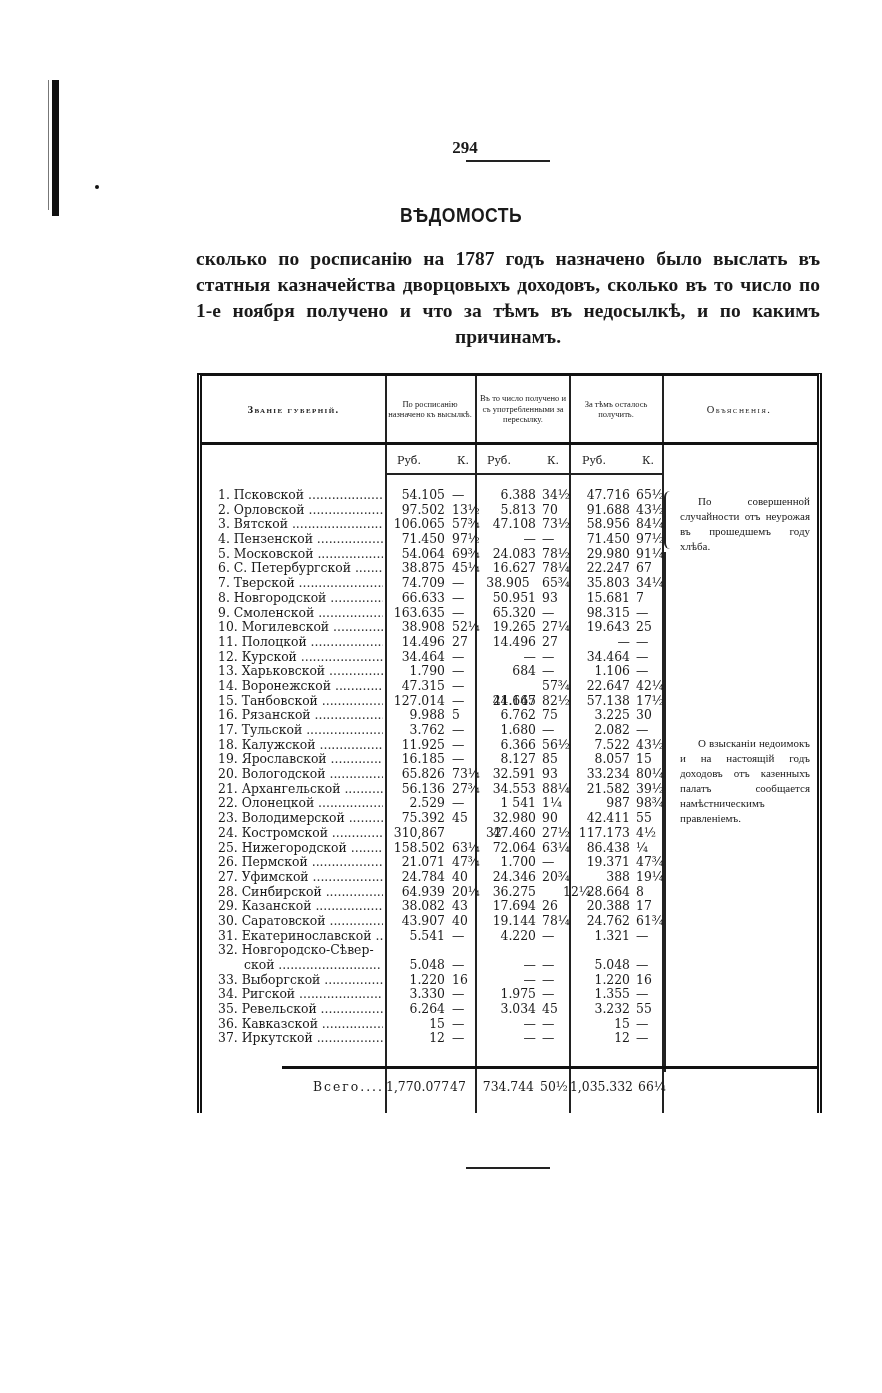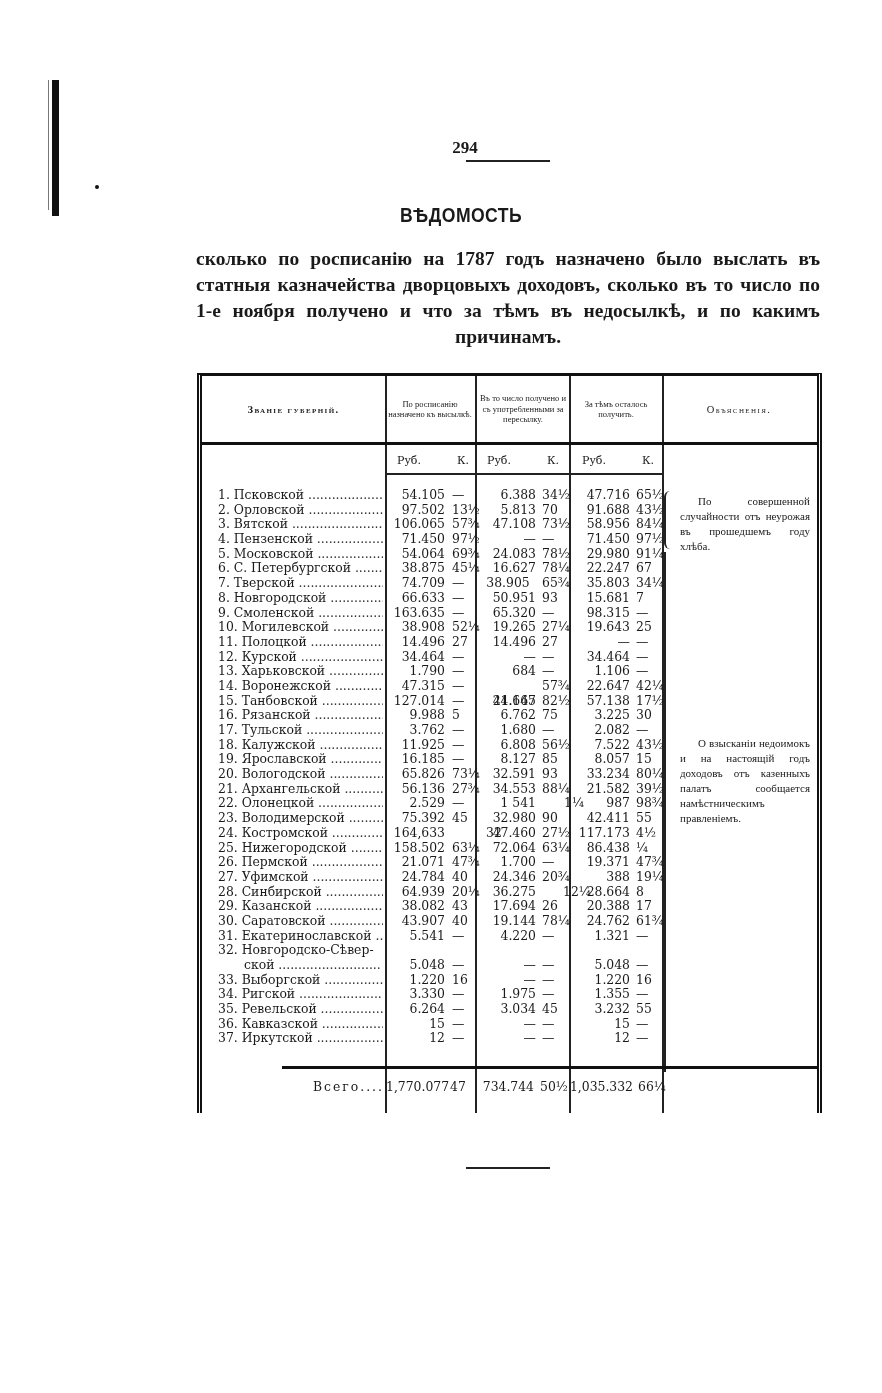--- a/index.html
+++ b/index.html
@@ -231,21 +231,21 @@
         <span class="kop" style="left:250px;">—</span>
         <span class="num" style="left:278px;width:56px;">1.680</span>
         <span class="kop" style="left:340px;">—</span>
         <span class="num" style="left:372px;width:56px;">2.082</span>
         <span class="kop" style="left:434px;">—</span>
       </div>
       <div class="row">
         <span class="name"><span>18. Калужской</span><span class="dots"> ..........................</span></span>
         <span class="num" style="left:188px;width:55px;">11.925</span>
         <span class="kop" style="left:250px;">—</span>
-        <span class="num" style="left:278px;width:56px;">6.808</span>
+        <span class="num" style="left:278px;width:56px;">6.366</span>
         <span class="kop" style="left:340px;">56½</span>
         <span class="num" style="left:372px;width:56px;">7.522</span>
         <span class="kop" style="left:434px;">43½</span>
       </div>
       <div class="row">
         <span class="name"><span>19. Ярославской</span><span class="dots"> ..........................</span></span>
         <span class="num" style="left:188px;width:55px;">16.185</span>
         <span class="kop" style="left:250px;">—</span>
         <span class="num" style="left:278px;width:56px;">8.127</span>
         <span class="kop" style="left:340px;">85</span>
@@ -268,36 +268,36 @@
         <span class="num" style="left:278px;width:56px;">34.553</span>
         <span class="kop" style="left:340px;">88¼</span>
         <span class="num" style="left:372px;width:56px;">21.582</span>
         <span class="kop" style="left:434px;">39½</span>
       </div>
       <div class="row">
         <span class="name"><span>22. Олонецкой</span><span class="dots"> ..........................</span></span>
         <span class="num" style="left:188px;width:55px;">2.529</span>
         <span class="kop" style="left:250px;">—</span>
         <span class="num" style="left:278px;width:56px;">1 541</span>
-        <span class="kop" style="left:340px;margin-left:22px;">1¼</span>
+        <span class="kop" style="left:340px;">1¼</span>
         <span class="num" style="left:372px;width:56px;">987</span>
         <span class="kop" style="left:434px;">98¾</span>
       </div>
       <div class="row">
         <span class="name"><span>23. Володимерской</span><span class="dots"> ..........................</span></span>
         <span class="num" style="left:188px;width:55px;">75.392</span>
         <span class="kop" style="left:250px;">45</span>
         <span class="num" style="left:278px;width:56px;">32.980</span>
         <span class="kop" style="left:340px;">90</span>
         <span class="num" style="left:372px;width:56px;">42.411</span>
         <span class="kop" style="left:434px;">55</span>
       </div>
       <div class="row">
         <span class="name"><span>24. Костромской</span><span class="dots"> ..........................</span></span>
-        <span class="num" style="left:188px;width:55px;">164,633</span>
+        <span class="num" style="left:188px;width:55px;">310,867</span>
         <span class="kop" style="left:250px;margin-left:34px;">32</span>
         <span class="num" style="left:278px;width:56px;">47.460</span>
         <span class="kop" style="left:340px;">27½</span>
         <span class="num" style="left:372px;width:56px;">117.173</span>
         <span class="kop" style="left:434px;">4½</span>
       </div>
       <div class="row">
         <span class="name"><span>25. Нижегородской</span><span class="dots"> ..........................</span></span>
         <span class="num" style="left:188px;width:55px;">158.502</span>
         <span class="kop" style="left:250px;">63¼</span>

